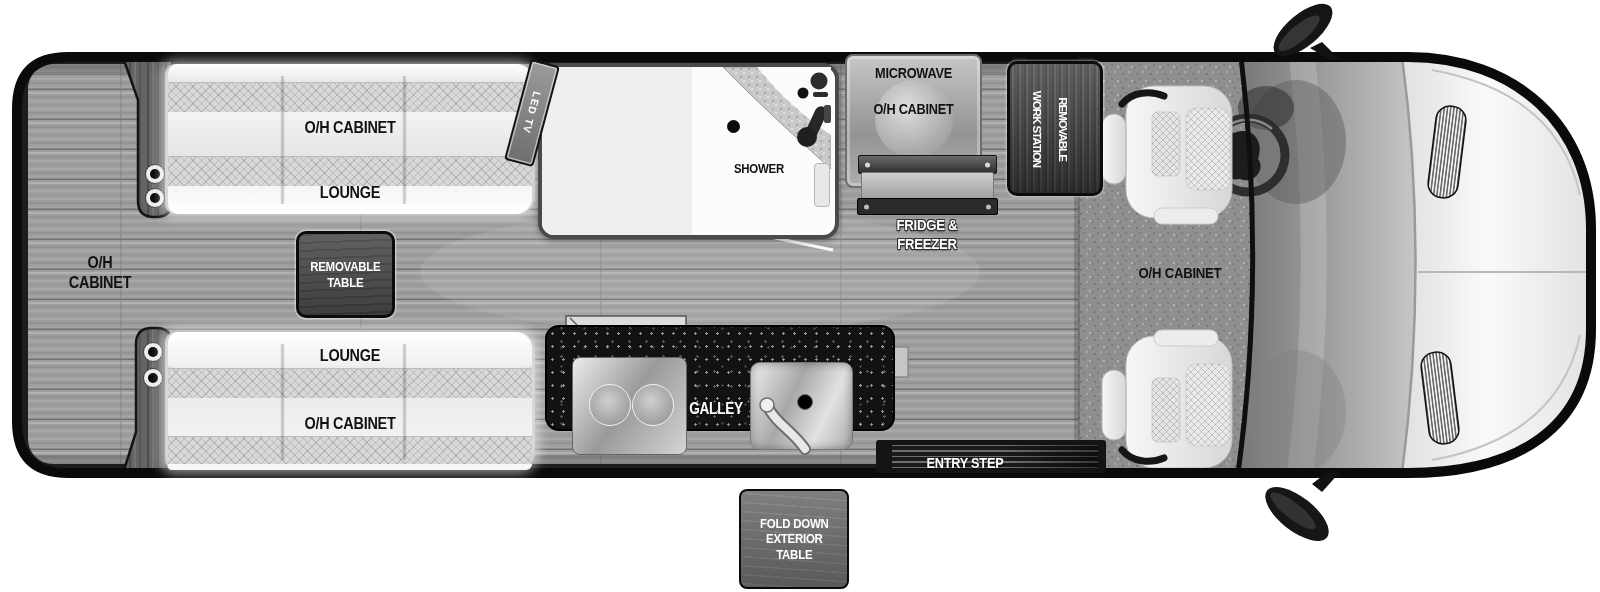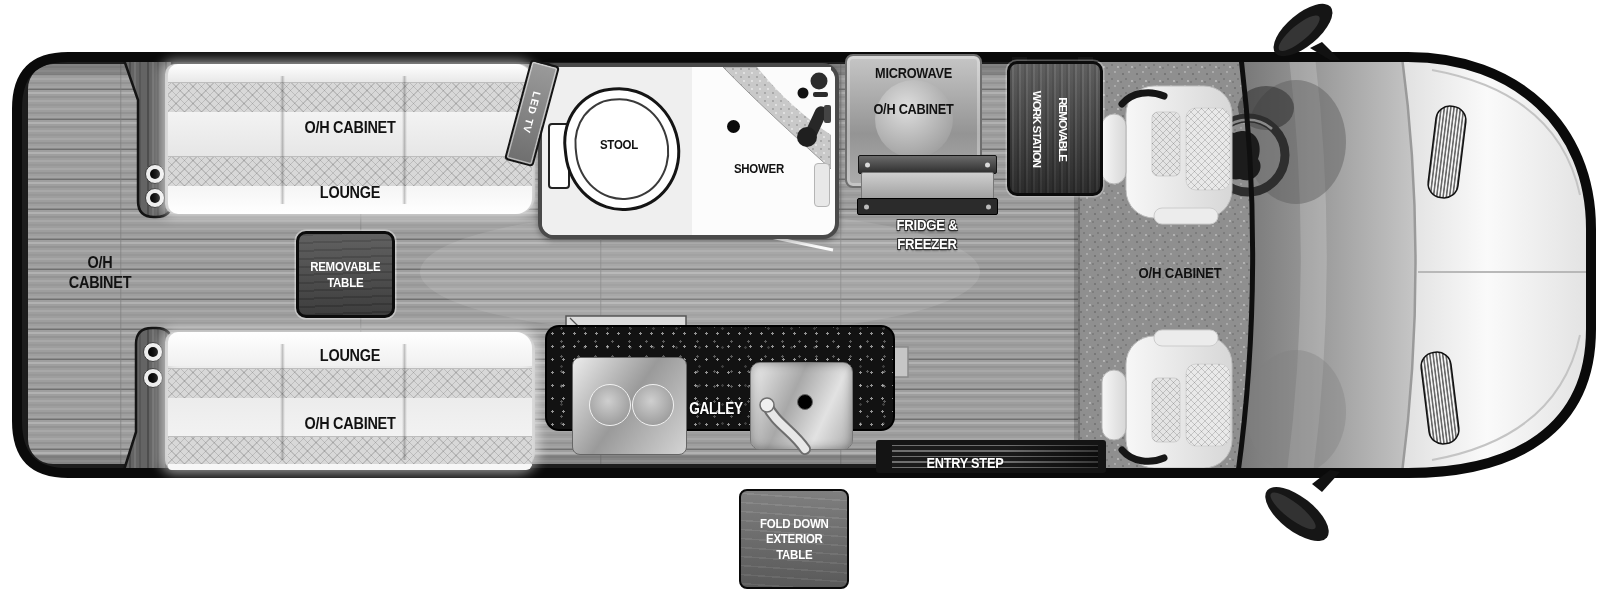--- a/index.html
+++ b/index.html
@@ -288,27 +288,20 @@
   <div class="lb" style="left:0;width:100%;top:82px;font-size:17px;">O/H CABINET</div>
 </div>
 
 <div class="darkbox" style="left:296px;top:231px;width:93px;height:81px;">
   <div class="lb lw" style="font-size:13.5px;">REMOVABLE</div>
   <div class="lb lw" style="font-size:13.5px;">TABLE</div>
 </div>
 
 <div id="bathroom">
   <div id="stool-zone"></div>
-  <div id="toilet">
-    <div id="tank"></div>
-    <div id="bowl">
-      <div id="bowl-inner"></div>
-    </div>
-    <div class="lb" style="left:10px;width:110px;top:52px;font-size:13.5px;">STOOL</div>
-  </div>
   <div id="shower-drain"></div>
   <div class="lb" style="left:155px;width:124px;top:94px;font-size:13.5px;">SHOWER</div>
   <svg class="abs" style="left:181px;top:0;" width="108" height="102" viewBox="0 0 108 102">
     <path d="M 0,0 H 108 V 102 C 68,66 30,31 0,0 Z" fill="url(#sdots)" stroke="#9a9a9a"></path>
     <path d="M 34,0 H 108 V 68 C 78,48 54,25 34,0 Z" fill="#fbfbfb"></path>
     <circle cx="80" cy="26" r="5.5" fill="#111"></circle>
     <circle cx="96" cy="14" r="8.5" fill="#2c2c2c"></circle>
         <rect x="90" y="25" width="15" height="5" rx="2" fill="#2c2c2c"></rect>
     <g transform="translate(92,58) rotate(25)">
           <rect x="-6" y="-20" width="12" height="34" rx="6" fill="#272727"></rect>

